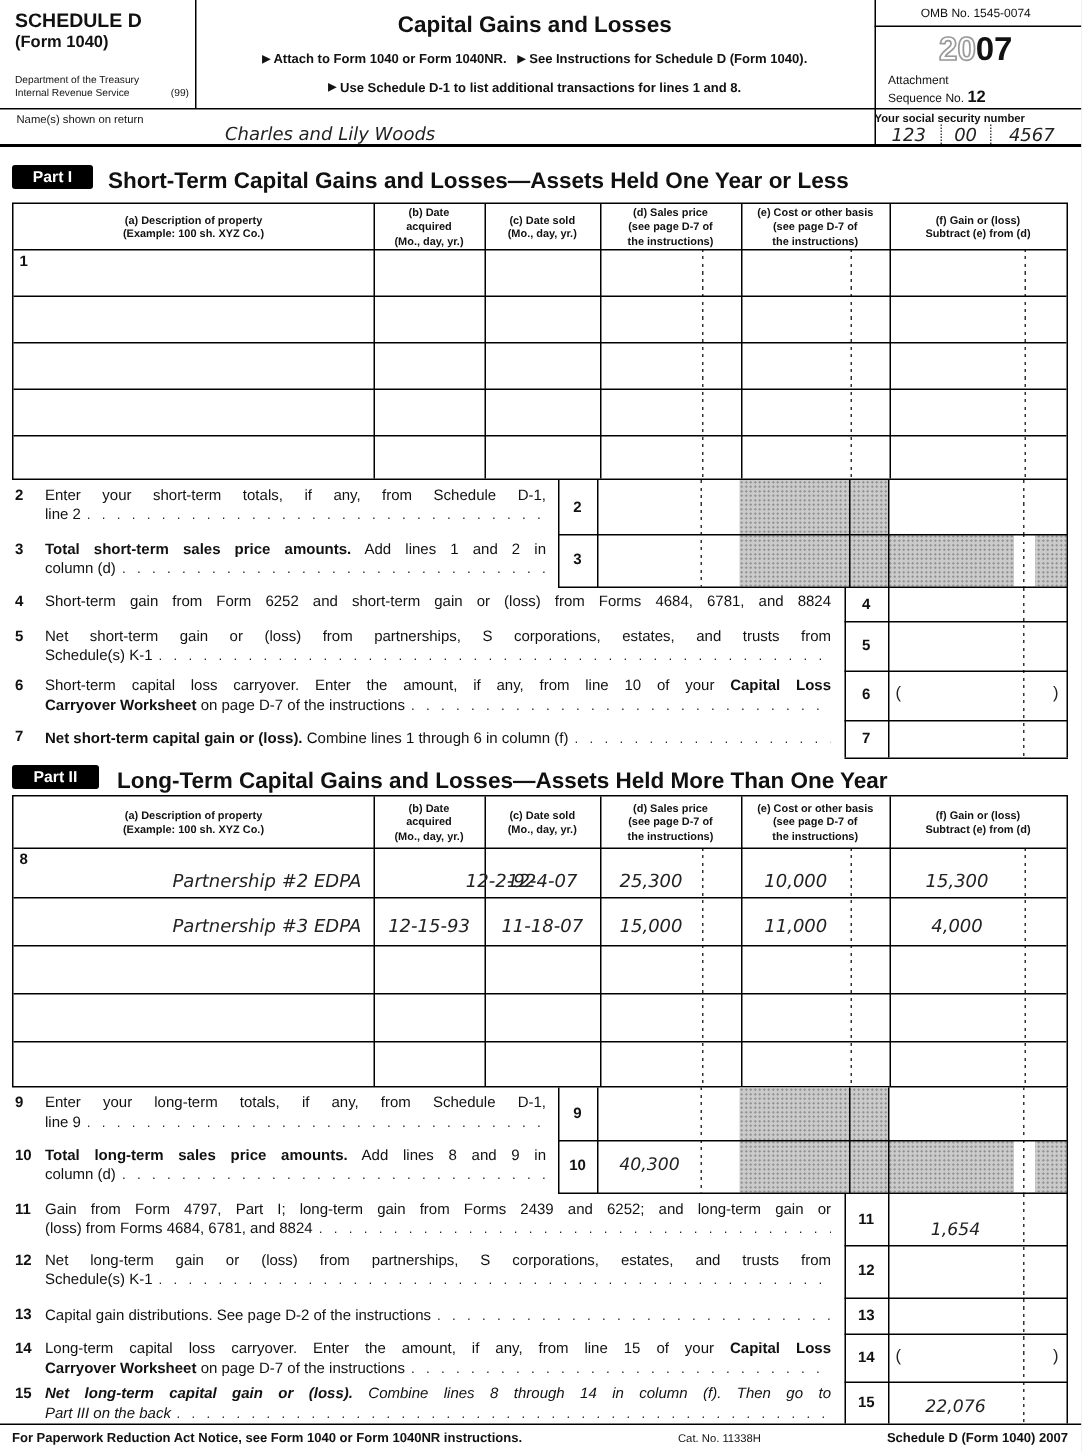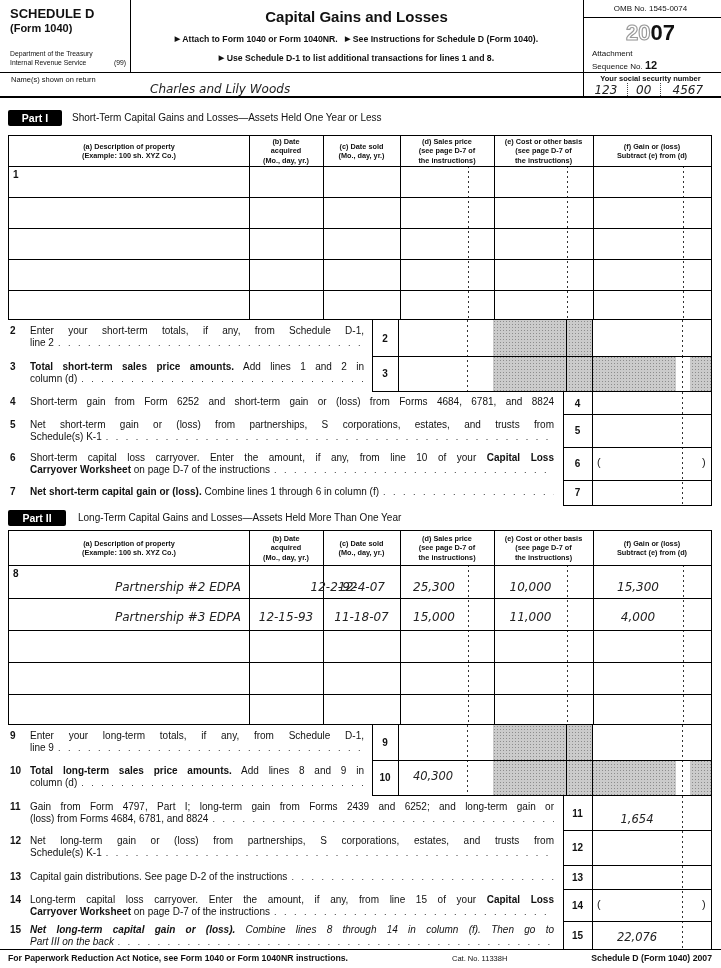--- a/index.html
+++ b/index.html
@@ -4,21 +4,21 @@
 <style>
   html,body{margin:0;padding:0;background:#e8e8e8;}
   .form{position:relative;width:721px;height:968px;background:#fff;font-family:"Liberation Sans",sans-serif;color:#111;overflow:hidden;}
   .abs{position:absolute;}
   .v{position:absolute;width:1px;background:#000;}
   .h{position:absolute;height:1px;background:#000;}
   .vdash{position:absolute;width:1px;background:repeating-linear-gradient(to bottom,#333 0 2px,transparent 2px 5px);}
   .shade{position:absolute;background-color:#cbcbcb;background-image:radial-gradient(#8d8d8d .7px,transparent .85px);background-size:3px 3px;}
   .white{position:absolute;background:#fff;}
   .badge{position:absolute;background:#000;color:#fff;font-weight:bold;font-size:10.5px;display:flex;align-items:center;justify-content:center;border-radius:2px;}
-  .bar-title{position:absolute;font-weight:normal;font-size:10px;white-space:nowrap;}
+  .bar-title{position:absolute;font-weight:bold;font-size:15px;white-space:nowrap;}
   .th{position:absolute;display:flex;flex-direction:column;justify-content:center;align-items:center;text-align:center;font-size:7.3px;font-weight:bold;line-height:1.3;}
   .lineno{position:absolute;font-weight:bold;font-size:10px;}
   .numbox{position:absolute;display:flex;align-items:center;justify-content:center;font-weight:bold;font-size:10px;}
   .desc{position:absolute;font-size:10px;line-height:12px;}
   .dl{display:flex;align-items:baseline;height:12px;}
   .dl .txt{flex:none;white-space:nowrap;}
   .dots{flex:1 1 0;overflow:hidden;white-space:nowrap;letter-spacing:2.5px;padding-left:4px;font-size:9px;color:#222;}
   .jl{display:block;text-align:justify;text-align-last:justify;height:12px;overflow:hidden;}
   .bseg{font-weight:bold;}
   .hand{font-family:"DejaVu Sans",sans-serif;font-style:italic;font-size:12px;color:#222;}
@@ -66,21 +66,21 @@
   <div class="abs" style="left:592px;top:49px;font-size:8px;">Attachment</div>
   <div class="abs" style="left:592px;top:59px;font-size:8px;">
     <span>Sequence No.</span>
     <span style="font-weight:bold;font-size:11px;">12</span>
   </div>
 
   <div class="h" style="left:0;top:72px;width:721px;"></div>
   <div class="abs" style="left:11px;top:75px;font-size:7.5px;">Name(s) shown on return</div>
   <div class="abs hand" style="left:150px;top:82px;">Charles and Lily Woods</div>
   <div class="v" style="left:583px;top:72px;height:26px;"></div>
-  <div class="abs" style="left:583px;top:74px;width:135px;text-align:center;font-weight:bold;font-size:7.5px;">Your social security number</div>
+  <div class="abs" style="left:583px;top:74px;width:135px;font-weight:bold;font-size:7.5px;">Your social security number</div>
   <div class="abs" style="left:585px;top:82px;width:130px;height:15px;display:flex;align-items:center;">
     <span class="hand" style="flex:1;text-align:center;">123</span>
     <span style="border-left:1px dotted #444;height:13px;"></span>
     <span class="hand" style="width:32px;text-align:center;">00</span>
     <span style="border-left:1px dotted #444;height:13px;"></span>
     <span class="hand" style="flex:1.3;text-align:center;">4567</span>
   </div>
   <div class="abs" style="left:0;top:96px;width:721px;height:2px;background:#000;"></div>
 
   <div class="badge" style="left:8px;top:110px;width:54px;height:16px;">Part I</div>

